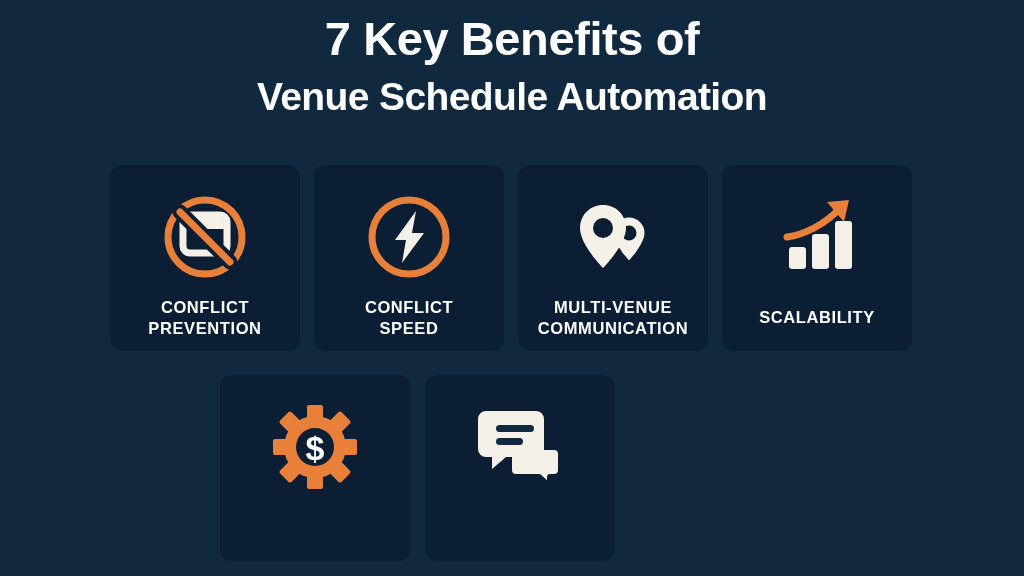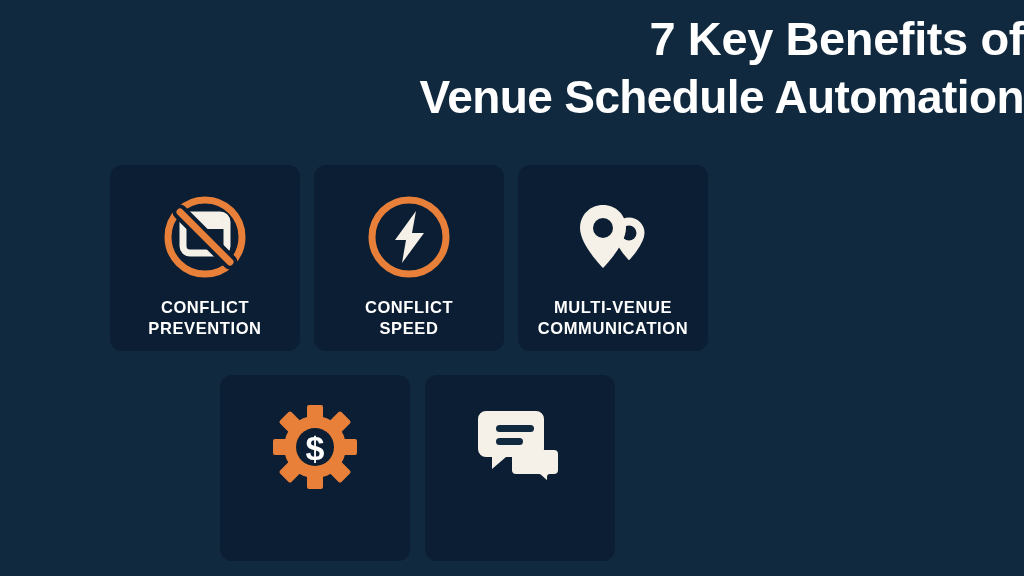--- a/index.html
+++ b/index.html
@@ -20,33 +20,33 @@
     width: 1024px;
     height: 576px;
   }
 
   
   .title-block {
     position: absolute;
     top: 10px;
     left: 0;
     width: 1024px;
-    text-align: right;
+    text-align: center;
   }
   .title-line {
     color: #ffffff;
     font-weight: bold;
     font-size: 47px;
     line-height: 58px;
     letter-spacing: -0.4px;
     white-space: nowrap;
     font-stretch: condensed;
   }
   .title-line.l2 {
-    font-size: 46px;
+    font-size: 39px;
     letter-spacing: -0.6px;
   }
 
   
   .row {
     position: absolute;
     display: flex;
   }
   .row-top {
     top: 165px;
@@ -139,20 +139,32 @@
           <circle cx="64" cy="44" r="7.5" fill="#0b1e33"></circle>
 
           <path d="M38 16 c13 0 23 10 23 23 c0 17 -23 40 -23 40 c0 0 -23 -23 -23 -40 c0 -13 10 -23 23 -23 z" fill="#F6F1E8"></path>
           <circle cx="38" cy="39" r="10" fill="#0b1e33"></circle>
         </svg>
       </div>
       <div class="card-label">MULTI-VENUE
 COMMUNICATION</div>
     </div>
 
+    <div class="card">
+      <div class="icon-wrap">
+        <svg width="96" height="96" viewBox="0 0 96 96">
+          <rect x="20" y="58" width="17" height="22" rx="3" fill="#F6F1E8"></rect>
+          <rect x="43" y="45" width="17" height="35" rx="3" fill="#F6F1E8"></rect>
+          <rect x="66" y="32" width="17" height="48" rx="3" fill="#F6F1E8"></rect>
+          <path d="M18 48 C34 46 56 36 72 18" fill="none" stroke="#E8803A" stroke-width="7" stroke-linecap="round"></path>
+          <path d="M58 13 L80 11 L75 33 Z" fill="#E8803A"></path>
+        </svg>
+      </div>
+      <div class="card-label one-line">SCALABILITY</div>
+    </div>
 
   </div>
 
   <div class="row row-bottom">
 
 
     <div class="card">
       <div class="icon-wrap">
         <svg width="96" height="96" viewBox="0 0 96 96">
           <g fill="#E8803A">

